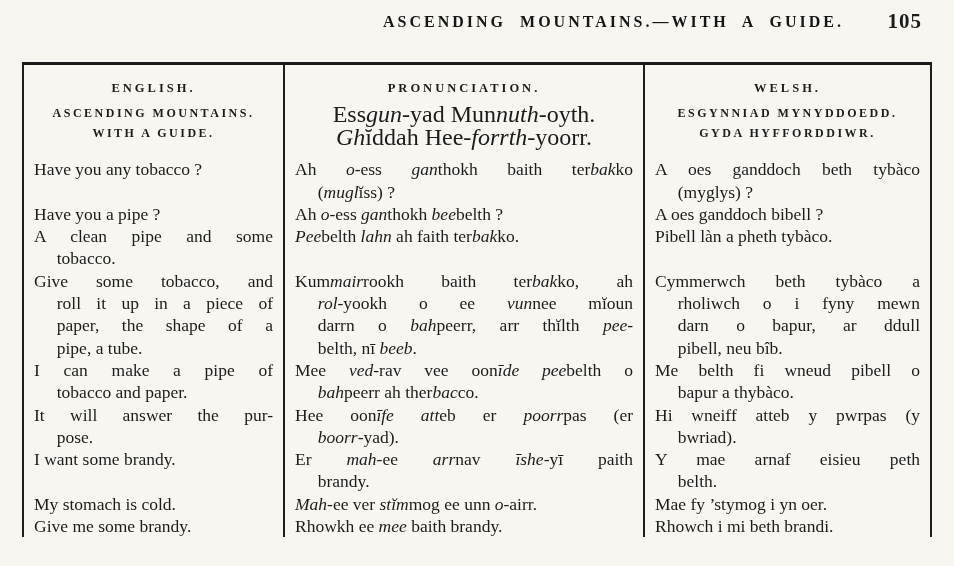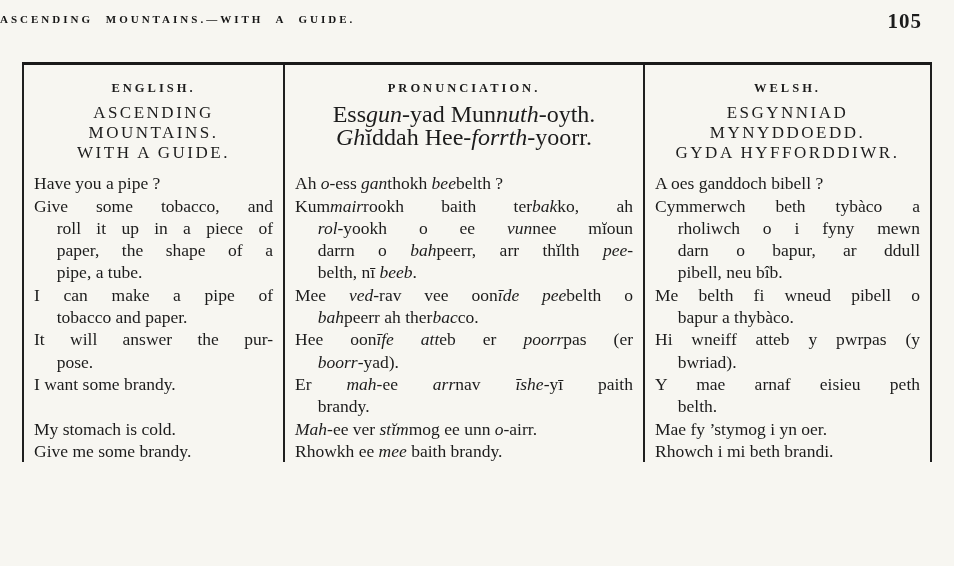--- a/index.html
+++ b/index.html
@@ -9,22 +9,22 @@
     font-family: "Liberation Serif", "DejaVu Serif", serif;
     color: #1c1c1c;
     overflow: hidden;
   }
   .page { position: relative; width: 954px; height: 566px; }
 
   
   .head-row { position: relative; height: 50px; }
   .running-head {
     position: absolute; left: 0; right: 110px; top: 13px;
-    text-align: left;
-    font-size: 11px; font-weight: bold;
+    text-align: right;
+    font-size: 16px; font-weight: bold;
     letter-spacing: 3px; word-spacing: 7px;
     color: #161616;
   }
   .page-number {
     position: absolute; right: 32px; top: 9px;
     font-size: 21px; font-weight: bold;
     letter-spacing: 1px;
   }
 
   
@@ -50,21 +50,21 @@
     font-size: 12.5px; font-weight: bold;
     letter-spacing: 3px;
     padding-top: 12px; padding-bottom: 4px; margin-left: 12px;
   }
 
   .subhead { padding-bottom: 9px; }
   .subhead .line, .subhead .line:last-child {
     text-align: center; text-align-last: center; padding-left: 0;
   }
   .subhead-caps .line {
-    font-size: 17px; font-weight: normal;
+    font-size: 12px; font-weight: bold;
     letter-spacing: 2.5px; line-height: 20px;
   }
   .subhead-pron .line { font-size: 24px; line-height: 23px; }
 
   .cell .line { text-align: justify; text-align-last: justify; }
   .cell .line:last-child { text-align: left; text-align-last: left; }
   .cell .line + .line { padding-left: 1.3em; }
 </style>
 </head>
 <body>
@@ -98,29 +98,54 @@
             <div class="line"><i>Gh</i>ĭddah Hee-<i>forrth</i>-yoorr.</div>
           </td>
         <td class="subhead subhead-caps b-l b-r">
             <div class="line">ESGYNNIAD MYNYDDOEDD.</div>
             <div class="line">GYDA HYFFORDDIWR.</div>
           </td>
       </tr>
     </thead>
     <tbody>
 
+    <tr>
+          <td class="cell b-l">
+            <div class="line">Have you any tobacco ?</div>
+          </td>
+          <td class="cell b-l">
+            <div class="line">Ah <i>o</i>-ess <i>gan</i>thokh baith ter<i>bak</i>ko</div>
+            <div class="line">(<i>mugl</i>ĭss) ?</div>
+          </td>
+          <td class="cell b-l b-r">
+            <div class="line">A oes ganddoch beth tybàco</div>
+            <div class="line">(myglys) ?</div>
+          </td>
+        </tr>
         <tr>
           <td class="cell b-l">
             <div class="line">Have you a pipe ?</div>
           </td>
           <td class="cell b-l">
             <div class="line">Ah <i>o</i>-ess <i>gan</i>thokh <i>bee</i>belth ?</div>
           </td>
           <td class="cell b-l b-r">
             <div class="line">A oes ganddoch bibell ?</div>
+          </td>
+        </tr>
+        <tr>
+          <td class="cell b-l">
+            <div class="line">A clean pipe and some</div>
+            <div class="line">tobacco.</div>
+          </td>
+          <td class="cell b-l">
+            <div class="line"><i>Pee</i>belth <i>lahn</i> ah faith ter<i>bak</i>ko.</div>
+          </td>
+          <td class="cell b-l b-r">
+            <div class="line">Pibell làn a pheth tybàco.</div>
           </td>
         </tr>
         <tr>
           <td class="cell b-l">
             <div class="line">Give some tobacco, and</div>
             <div class="line">roll it up in a piece of</div>
             <div class="line">paper, the shape of a</div>
             <div class="line">pipe, a tube.</div>
           </td>
           <td class="cell b-l">

